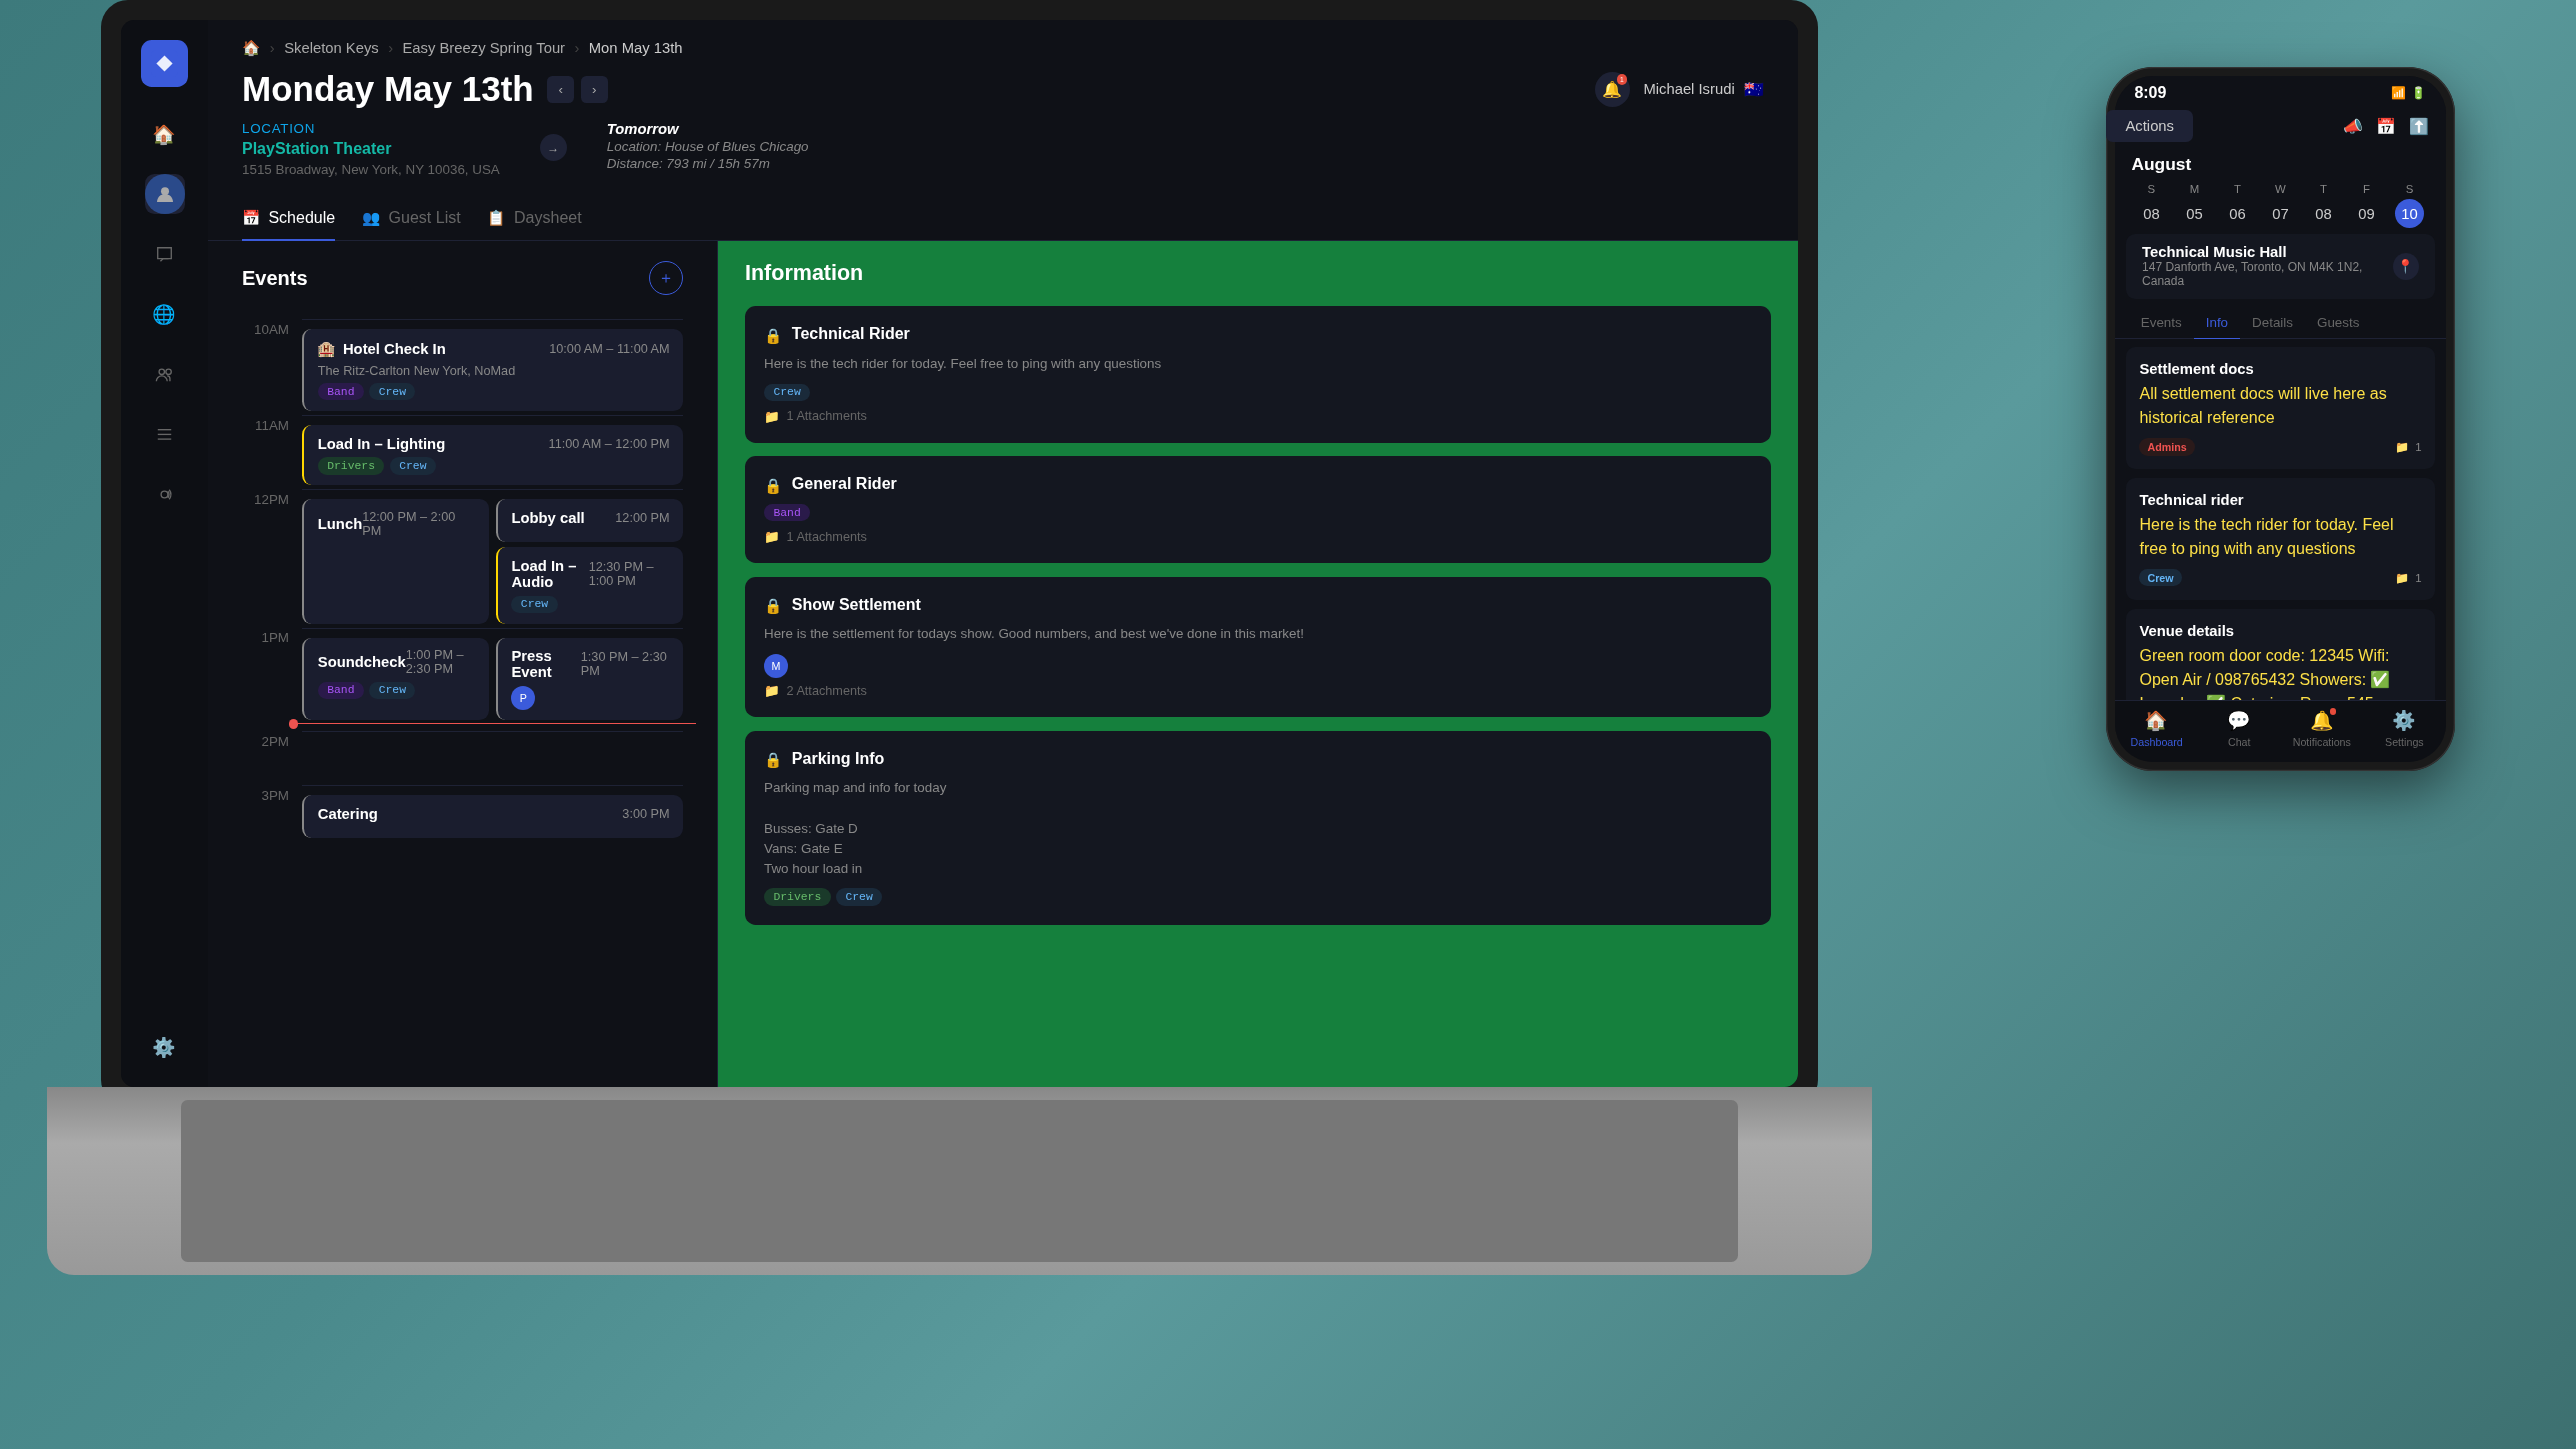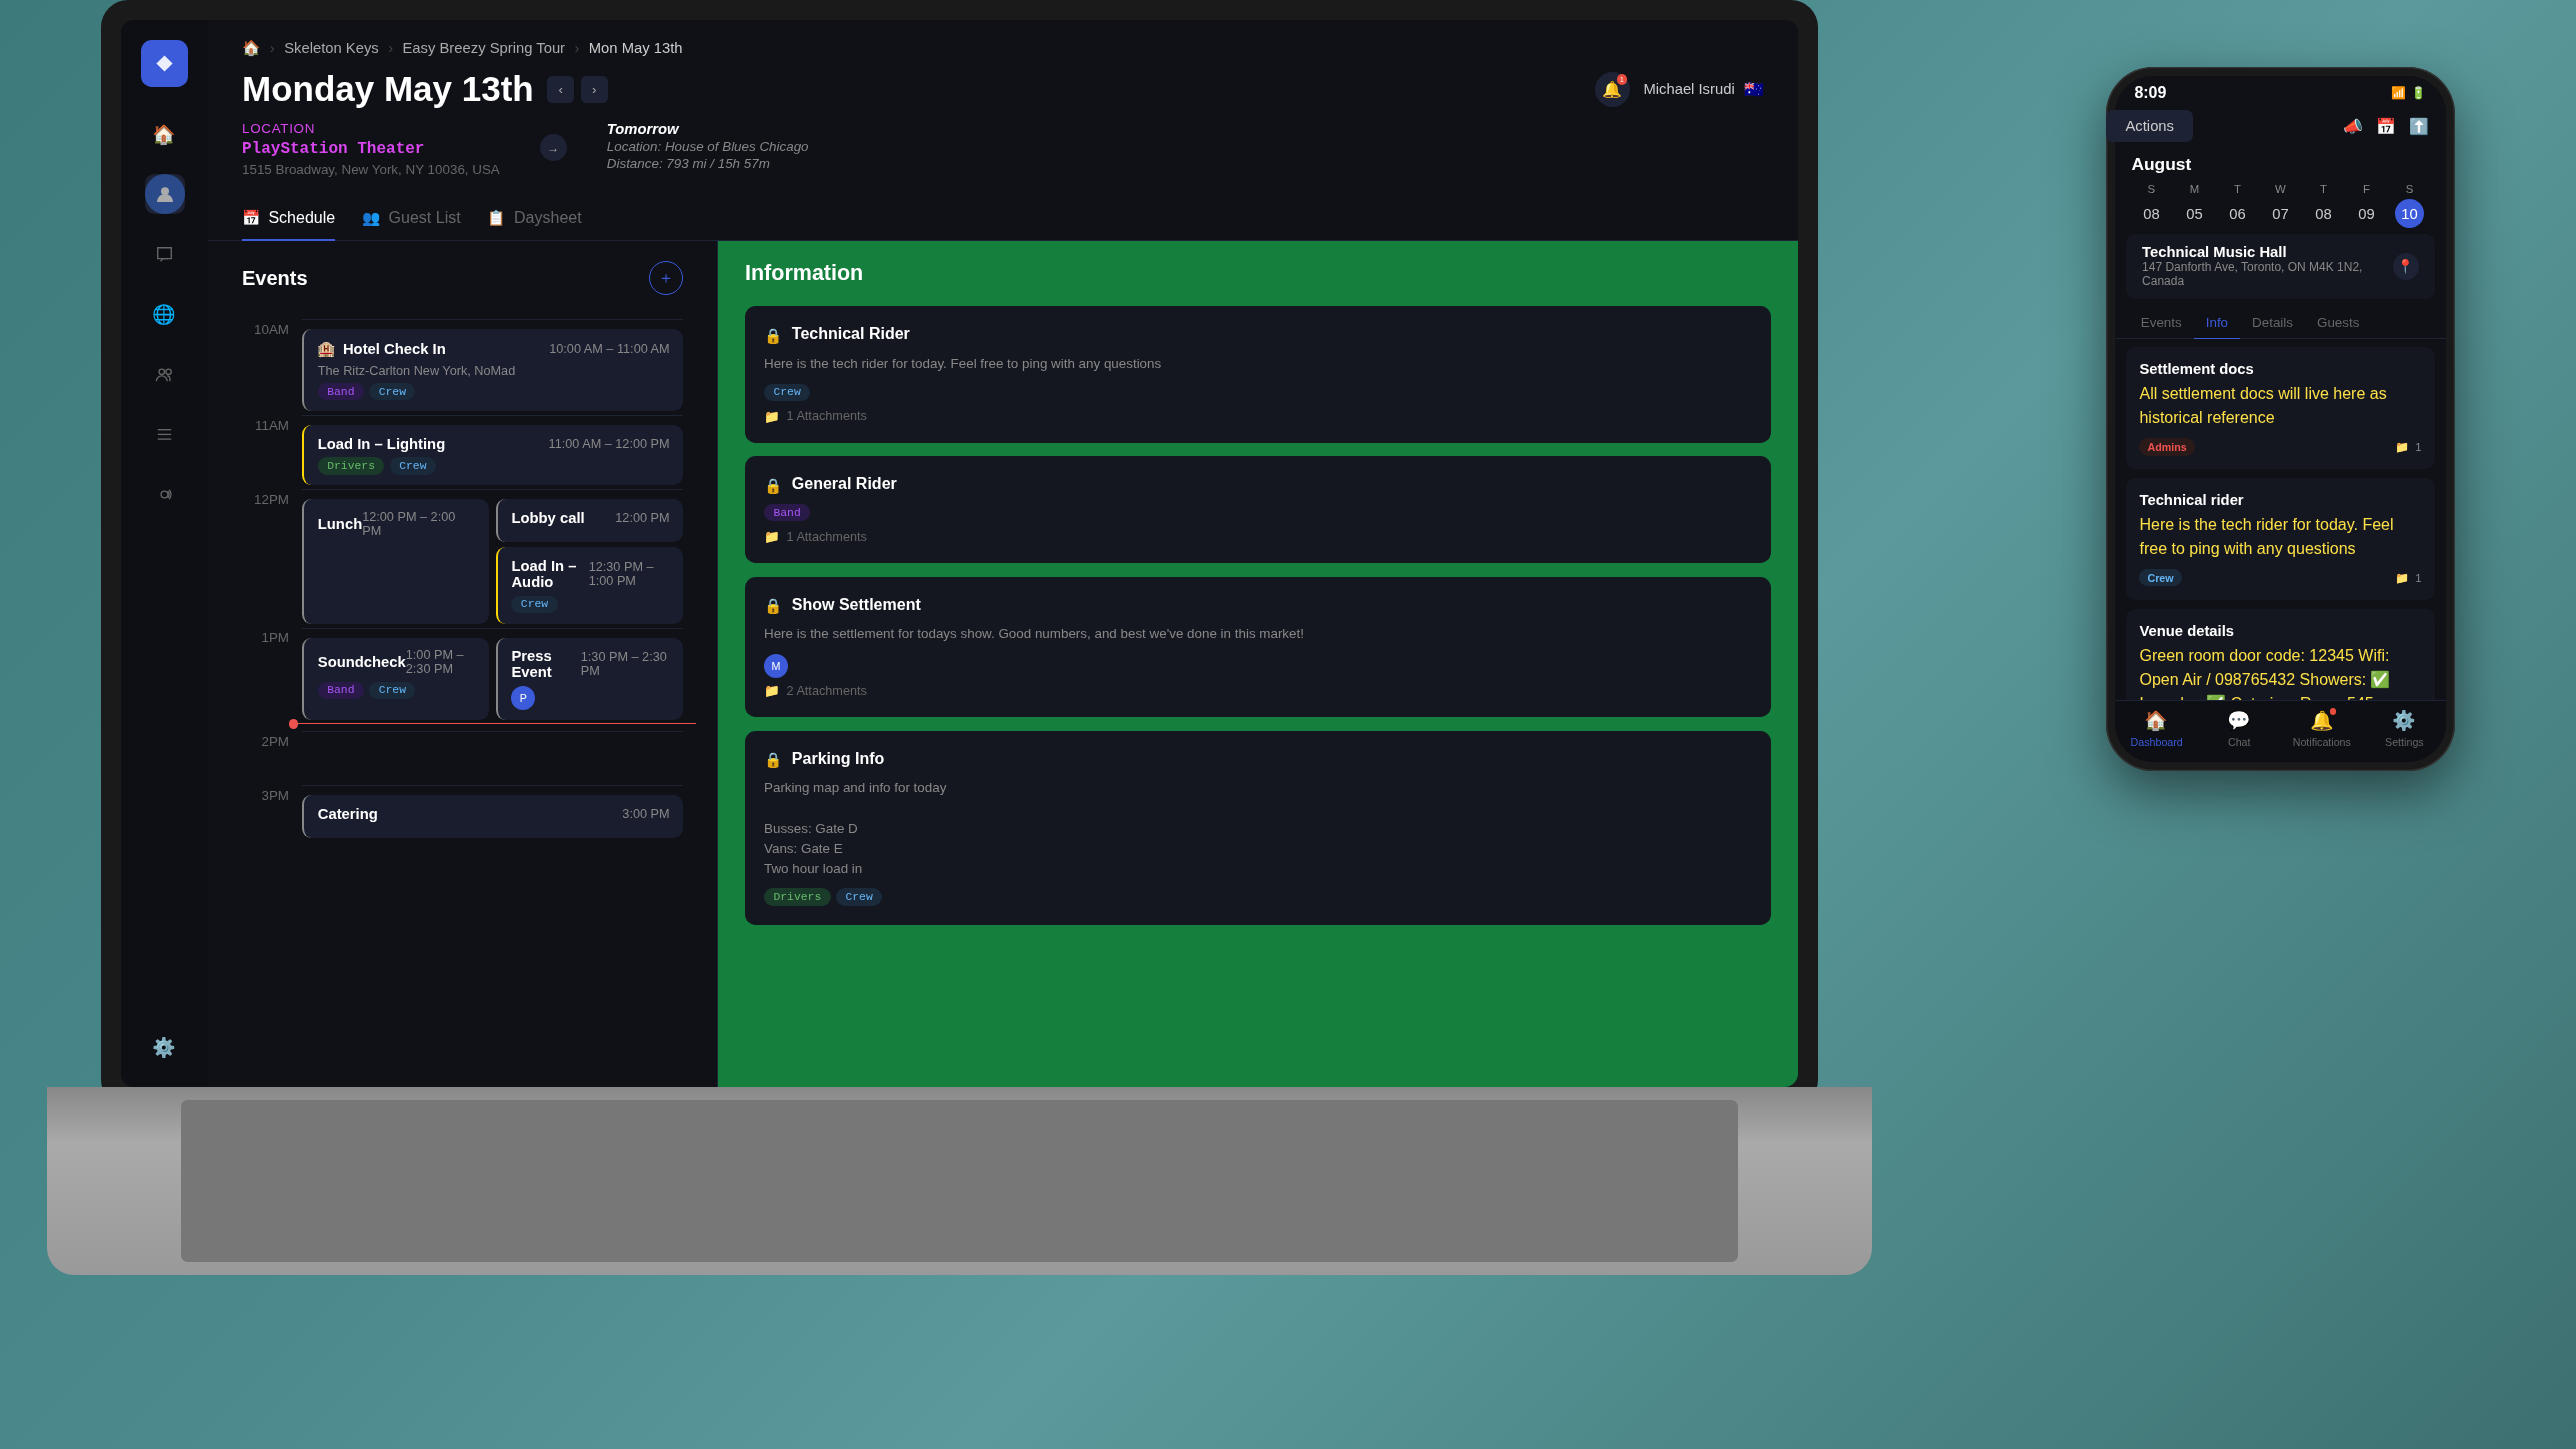--- a/index.html
+++ b/index.html
@@ -255,30 +255,29 @@
     }
 
     .location-block {
       display: flex;
       flex-direction: column;
       gap: 4px;
     }
 
     .location-label {
       font-size: 13.4px;
-      color: #d946ef;
+      color: #0ea5e9;
       text-transform: uppercase;
       letter-spacing: 0.7px;
     }
 
     .location-name {
       font-size: 16px;
-      color: #d946ef;
+      color: #14b8a6;
       font-weight: 600;
-      font-family: Liberation Mono, monospace;
     }
 
     .location-addr {
       font-size: 13.4px;
       color: #666;
     }
 
     .arrow-btn {
       width: 27px;
       height: 27px;

